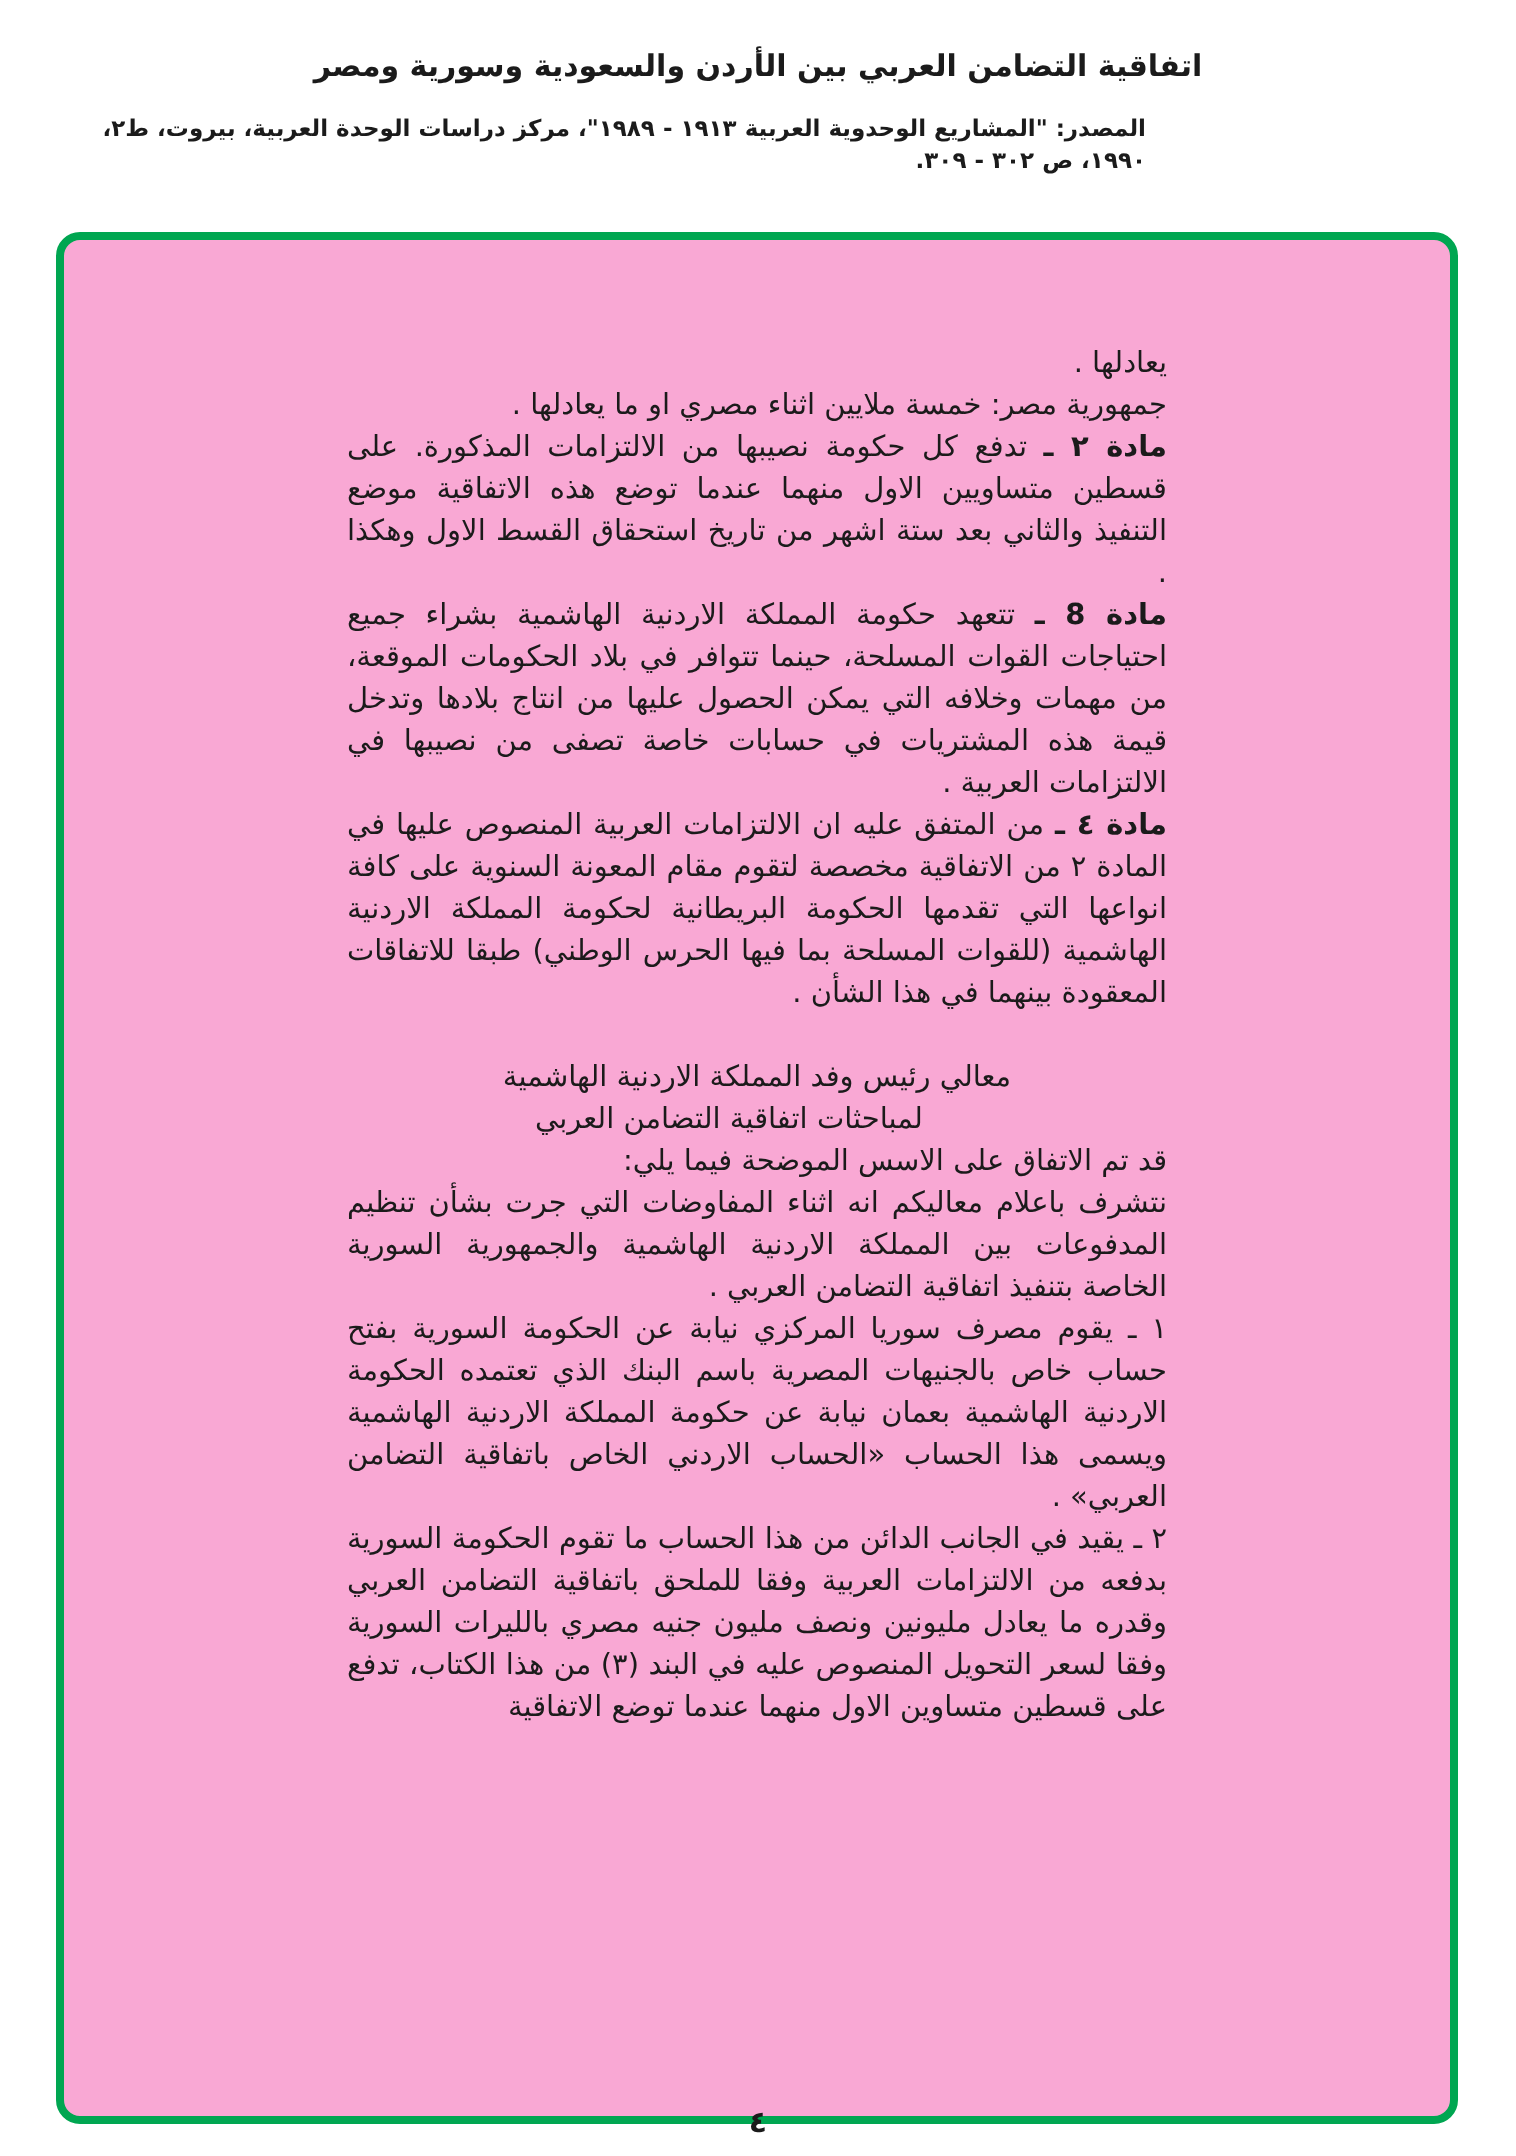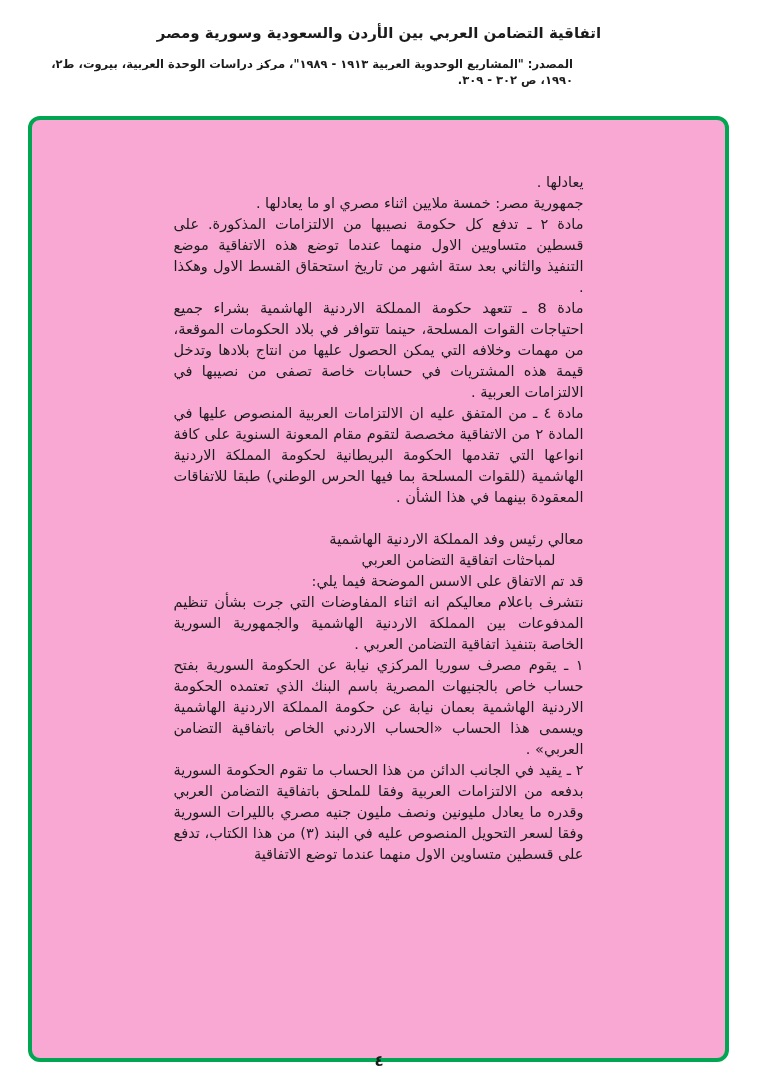--- a/index.html
+++ b/index.html
@@ -51,24 +51,24 @@
     width: 410px;
     margin: 0 auto;
     padding-top: 52px;
     direction: rtl;
     text-align: justify;
     font-size: 14.5px;
     line-height: 21px;
     color: var(--ink);
   }
   .para { margin: 0; }
-  .para .lead { font-weight: normal; }
+  .para .lead { font-weight: bold; }
   .sig-line { text-align: right; }
-  .sig-line.indent { padding-right: 28px; }
-  .gap-top { margin-top: 21px; }
+  .sig-line.indent { padding-right: 28px; text-align: center; }
+  .gap-top { margin-top: 21px; text-align: center; }
   .gap-top-small { margin-top: 6px; }
   .page-number {
     position: absolute;
     bottom: 8px;
     left: 0;
     right: 0;
     text-align: center;
     font-size: 15px;
     font-weight: bold;
     direction: rtl;

